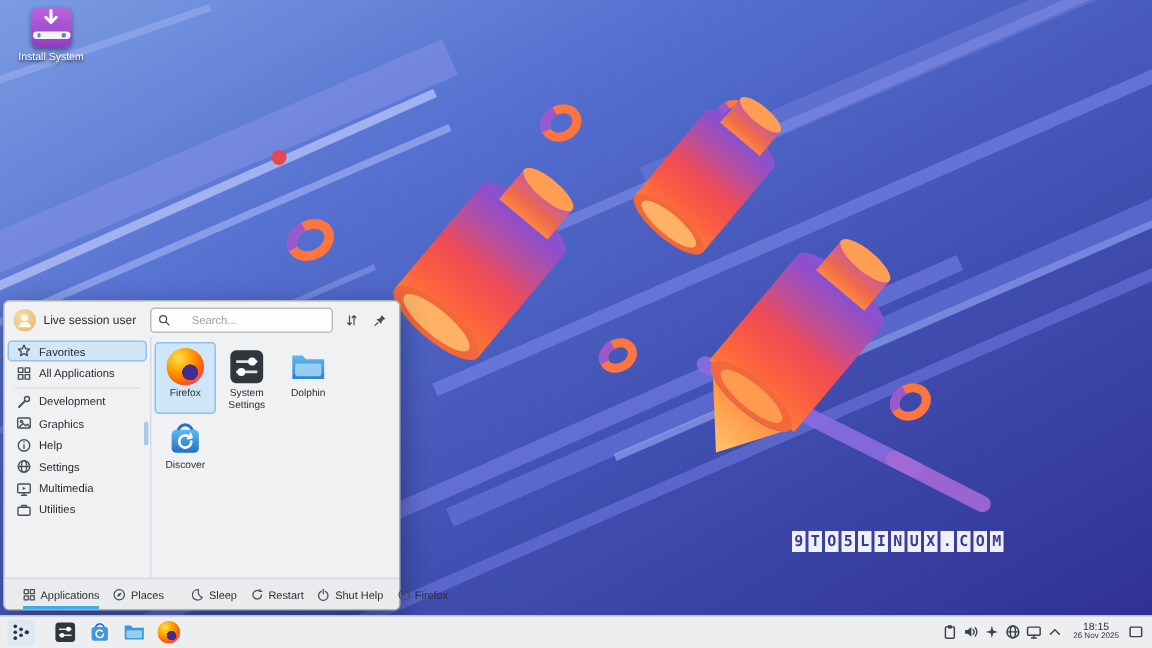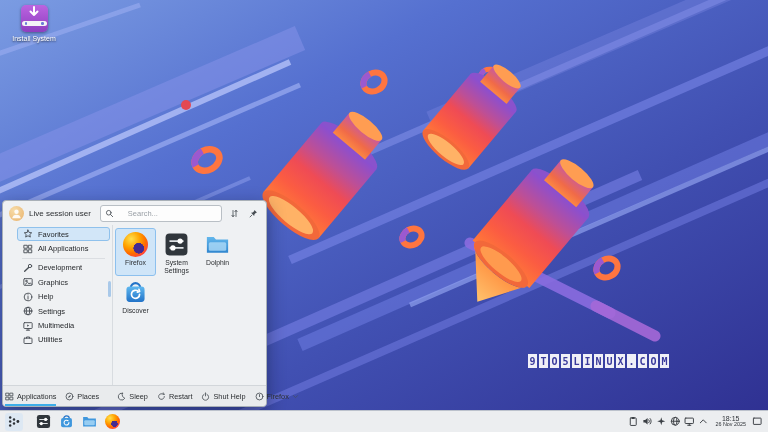--- a/index.html
+++ b/index.html
@@ -30,39 +30,39 @@
   .avatar svg{position:absolute;inset:0;}
   .ko-user{font-size:8px;color:#2b2e31;white-space:nowrap;text-align:center;}
   .ko-search{flex:1;height:15px;background:#fdfdfd;border:1px solid #b9bfc5;border-radius:3px;
     display:flex;align-items:center;gap:14px;padding:0 4px;margin-left:4px;}
   .ko-search input{border:none;outline:none;background:transparent;font-size:7.5px;width:100%;
     font-family:inherit;color:#232629;padding:0;}
   .ko-search input::placeholder{color:#9aa0a6;}
   .hdr-btn{width:14px;height:14px;display:flex;align-items:center;justify-content:center;flex:none;border-radius:2px;}
 
   .ko-body{flex:1;display:flex;min-height:0;}
-  .ko-side{width:97px;flex:none;border-right:1px solid #d8dce0;padding-top:2px;position:relative;padding-left:12px;}
+  .ko-side{width:97px;flex:none;border-right:1px solid #d8dce0;padding-top:2px;position:relative;}
   .sb-item{height:14.4px;display:flex;align-items:center;gap:5px;padding:0 5px;margin:0 2px;border:1px solid transparent;border-radius:3px;box-sizing:border-box;}
   .sb-item.sel{background:#d2e6f8;border-color:#8fc1ec;}
   .sb-label{font-size:7.5px;color:#26292c;white-space:nowrap;}
   .sb-sep{height:1px;background:#dbdee2;margin:2px 7px;}
   .sb-scroll{position:absolute;right:1px;top:56px;width:3px;height:16px;border-radius:2px;background:#a9c9e9;}
   .si{width:10px;height:10px;flex:none;stroke:#484e54;fill:none;stroke-width:1.1;stroke-linecap:round;stroke-linejoin:round;}
 
   .ko-grid{flex:1;padding:3px 2px;display:flex;flex-wrap:wrap;align-content:flex-start;}
   .tile{width:41px;height:48px;display:flex;flex-direction:column;align-items:center;border:1px solid transparent;border-radius:3px;box-sizing:border-box;padding-top:3px;}
   .tile.sel{background:#cfe5f8;border-color:#8cc0ee;}
   .tile-label{font-size:6.8px;line-height:1.12;text-align:center;margin-top:2px;color:#2b2e31;}
   .app-ico{width:25px;height:25px;flex:none;}
   .ff-icon{border-radius:50%;
     background:radial-gradient(circle at 63% 65%,#452b91 0 23%,rgba(0,0,0,0) 24%),
     radial-gradient(circle at 33% 28%,#ffe04d,#ffa300 35%,#ff6a00 60%,#ff2e63 88%,#d5206e);}
 
   .ko-footer{height:20px;flex:none;background:#e9ebed;border-top:1px solid #d2d6da;
-    display:flex;align-items:flex-end;padding:0 2px;gap:9px;border-radius:0 0 4px 4px;}
+    display:flex;align-items:flex-end;padding:0 12px;gap:9px;border-radius:0 0 4px 4px;}
   .ft-item{display:flex;align-items:center;gap:3px;height:20px;font-size:7.3px;color:#2b2e31;white-space:nowrap;}
   .ft-item.active{box-shadow:inset 0 -2px 0 #3daee9;}
   .fi{width:9px;height:9px;stroke:#484e54;fill:none;stroke-width:1.1;stroke-linecap:round;stroke-linejoin:round;flex:none;}
   .ft-spacer{flex:1;}
 
   
   .panel{position:absolute;left:0;right:0;bottom:0;height:22px;background:#eceef0;
     border-top:1px solid #bcc2cc;display:flex;align-items:center;padding:0 5px;box-sizing:border-box;}
   .tb-ico{width:18px;height:18px;display:flex;align-items:center;justify-content:center;flex:none;border-radius:3px;}
   .tb-ico.launcher{margin-right:6px;background:#dde8f3;}

